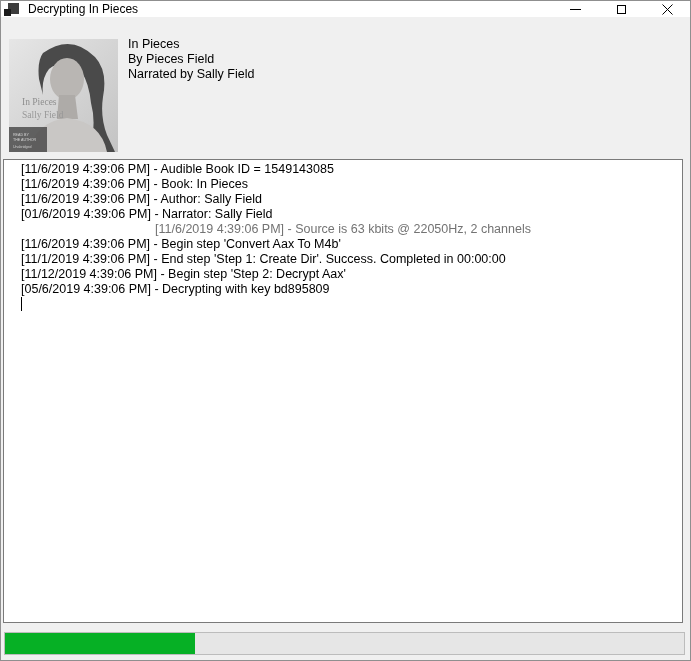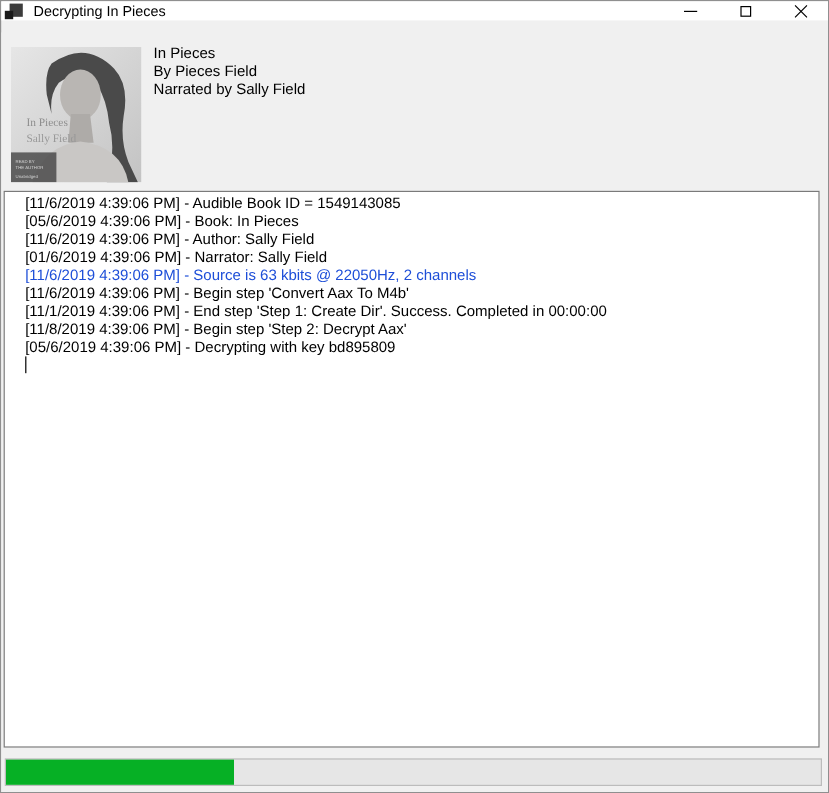--- a/index.html
+++ b/index.html
@@ -95,21 +95,21 @@
     overflow: hidden;
     padding: 2px 17px;
     cursor: text;
   }
   .log-line {
     font-size: 12.5px;
     line-height: 15px;
     color: #000000;
     white-space: pre;
   }
-  .log-line.error { color: #1d4ed8; }
+  .log-line.error { color: #737373; text-align: center; }
   .caret {
     display: inline-block;
     width: 1px;
     height: 14px;
     background: #000;
     vertical-align: text-bottom;
   }
   
   .progress {
     position: absolute;
@@ -181,27 +181,27 @@
 
     <div class="book-info">
       <div>In Pieces</div>
       <div>By Pieces Field</div>
       <div>Narrated by Sally Field</div>
     </div>
 
     <div class="log-box">
 
     <div class="log-line">[11/6/2019 4:39:06 PM] - Audible Book ID = 1549143085</div>
-        <div class="log-line">[05/6/2019 4:39:06 PM] - Book: In Pieces</div>
+        <div class="log-line">[11/6/2019 4:39:06 PM] - Book: In Pieces</div>
         <div class="log-line">[11/6/2019 4:39:06 PM] - Author: Sally Field</div>
         <div class="log-line">[01/6/2019 4:39:06 PM] - Narrator: Sally Field</div>
         <div class="log-line error">[11/6/2019 4:39:06 PM] - Source is 63 kbits @ 22050Hz, 2 channels</div>
         <div class="log-line">[11/6/2019 4:39:06 PM] - Begin step 'Convert Aax To M4b'</div>
         <div class="log-line">[11/1/2019 4:39:06 PM] - End step 'Step 1: Create Dir'. Success. Completed in 00:00:00</div>
-        <div class="log-line">[11/8/2019 4:39:06 PM] - Begin step 'Step 2: Decrypt Aax'</div>
+        <div class="log-line">[11/12/2019 4:39:06 PM] - Begin step 'Step 2: Decrypt Aax'</div>
         <div class="log-line">[05/6/2019 4:39:06 PM] - Decrypting with key bd895809</div>
         <div class="log-line"><span class="caret"></span></div>
       </div>
 
     <div class="progress">
       <div class="progress-fill" style="width: 28%; background: rgb(6, 176, 37);"></div>
     </div>
 
   </div>
 </div>

